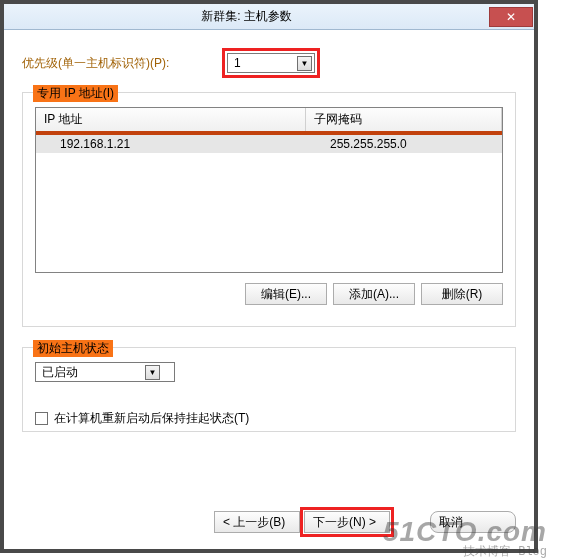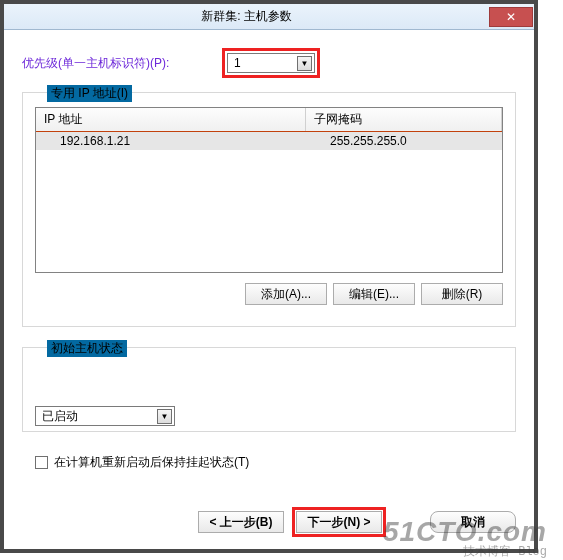--- a/index.html
+++ b/index.html
@@ -61,21 +61,21 @@
       background: #fff;
       position: relative;
     }
 
     .row {
       display: flex;
       align-items: center;
       margin-bottom: 14px;
     }
     .row-label {
-      color: #6d28d9;
+      color: #a16207;
     }
     .priority-label {
       width: 200px;
     }
     .combo-wrapper {
       border: 3px solid #e22;
       padding: 2px;
       display: inline-block;
     }
     .combo {
@@ -100,40 +100,40 @@
     }
 
     .groupbox {
       border: 1px solid #d8d8d8;
       position: relative;
       padding: 14px 12px 12px 12px;
     }
     .groupbox-legend {
       position: absolute;
       top: -8px;
-      left: 24px;
-      background: #0369a1;
+      left: 10px;
+      background: #f97316;
       padding: 0 4px;
     }
     .ip-group {
       height: 235px;
     }
 
     .datagrid {
       border: 1px solid #828282;
       background: #fff;
       height: 166px;
       display: flex;
       flex-direction: column;
       overflow: hidden;
     }
     .datagrid-header {
       display: flex;
       background: #e5e5e5;
-      border-bottom: 1px solid #c2410c;
+      border-bottom: 4px solid #c2410c;
     }
     .datagrid-header-cell {
       border-right: 1px solid #d0d0d0;
       background: linear-gradient(#fdfdfd, #f0f0f0);
       padding: 3px 8px;
     }
     .col-ip { width: 270px; }
     .col-mask { flex:1; }
     .datagrid-body { flex:1; background:#fff; }
     .datagrid-row {
@@ -171,22 +171,21 @@
     }
     .status-label { width: 162px; }
     .status-select {
       width: 140px;
       height: 20px;
       border: 1px solid #7a7a7a;
       background:#fff;
       display:flex;
       align-items:center;
       justify-content:space-between;
-      padding: 0 2px 0 6px;
-      margin-top: 44px;
+      padding: 0 14px 0 6px;
     }
     .checkbox-row {
       margin-top: 28px;
       display:flex;
       align-items:center;
       gap:6px;
     }
     .checkbox {
       width: 13px; height: 13px;
       border: 1px solid #707070;
@@ -201,28 +200,26 @@
       align-items: center;
       gap: 0;
     }
     .wiz-btn {
       min-width: 86px;
       height: 22px;
       border: 1px solid #acacac;
       background: linear-gradient(#fdfdfd, #e9e9e9);
       display: flex;
       align-items: center;
-      justify-content: center;
       padding: 0 8px;
-      font-weight: bold;
     }
     .wiz-highlight {
       border: 3px solid #e22;
       padding: 1px;
-      margin: 0 8px;
+      margin: 0 0;
     }
     .wiz-cancel { margin-left: 36px; border-radius: 8px; }
 
     .watermark {
       position: absolute;
       right: 16px;
       bottom: 2px;
       color: rgba(60,60,60,0.45);
       font-family: Arial, sans-serif;
       text-align: right;
@@ -273,24 +270,24 @@
         </div>
         <div class="datagrid-body">
           <div class="datagrid-row">
             <div class="datagrid-cell col-ip">192.168.1.21</div>
             <div class="datagrid-cell col-mask">255.255.255.0</div>
           </div>
         </div>
       </div>
       <div class="button-row">
         <div class="btn">
-              <span>添加(A)...</span>
+              <span>编辑(E)...</span>
             </div>
         <div class="btn">
-              <span>编辑(E)...</span>
+              <span>添加(A)...</span>
             </div>
         <div class="btn">
               <span>删除(R)</span>
             </div>
       </div>
     </div>
 
     <div class="groupbox initial-group">
       <span class="groupbox-legend">初始主机状态</span>
       <div class="status-row">

